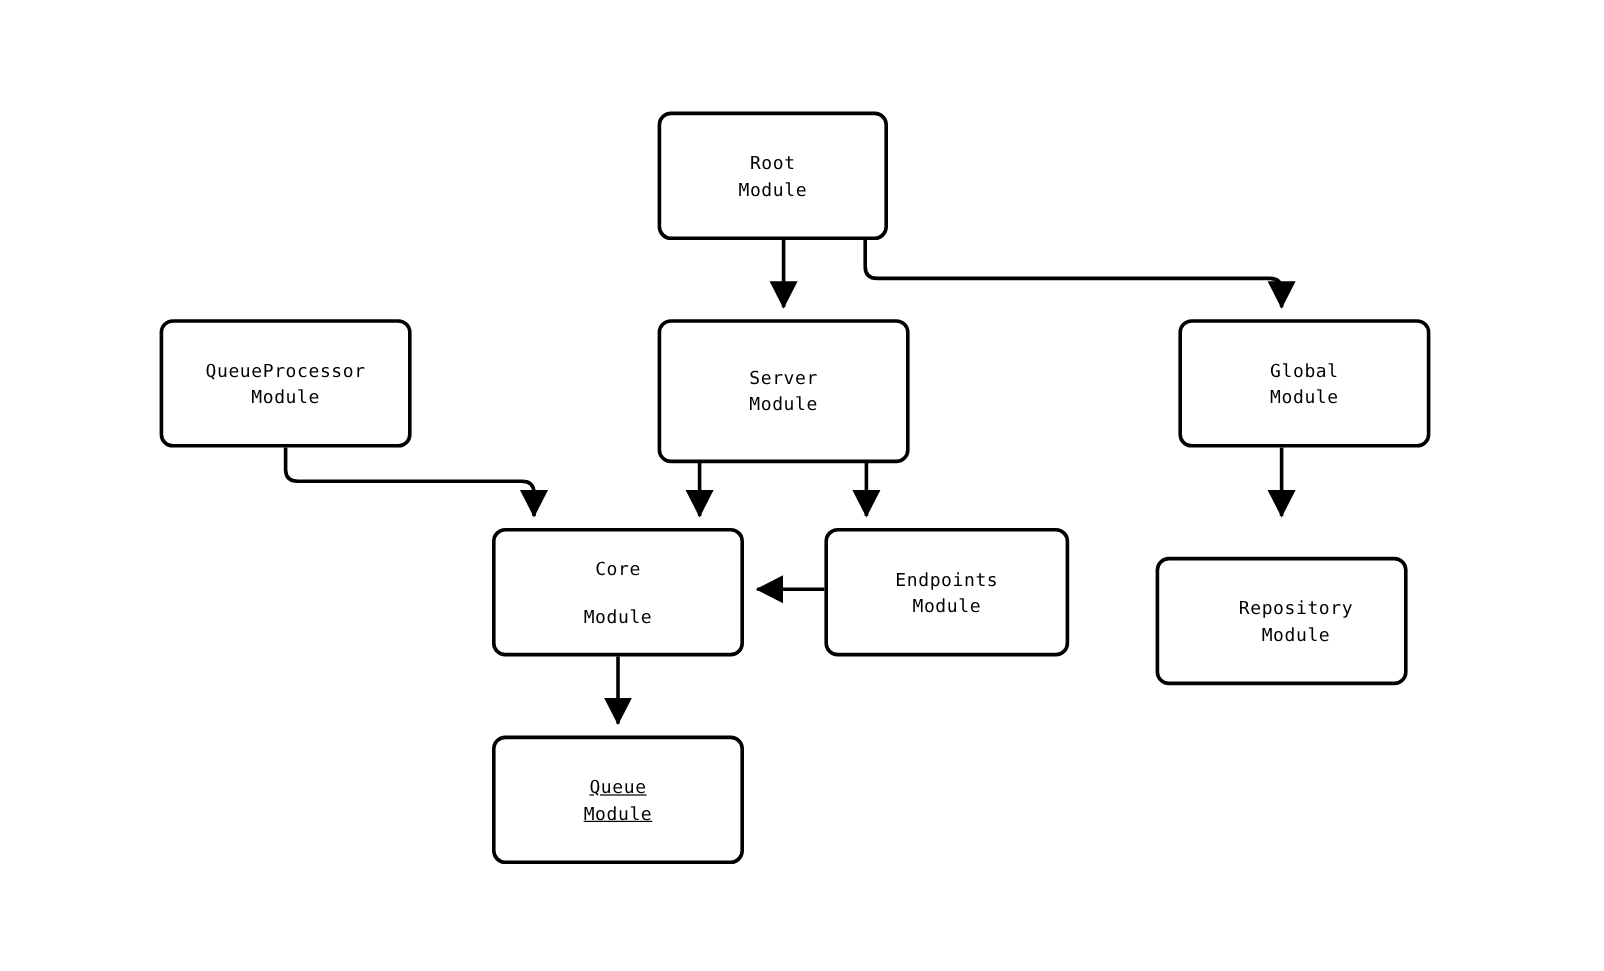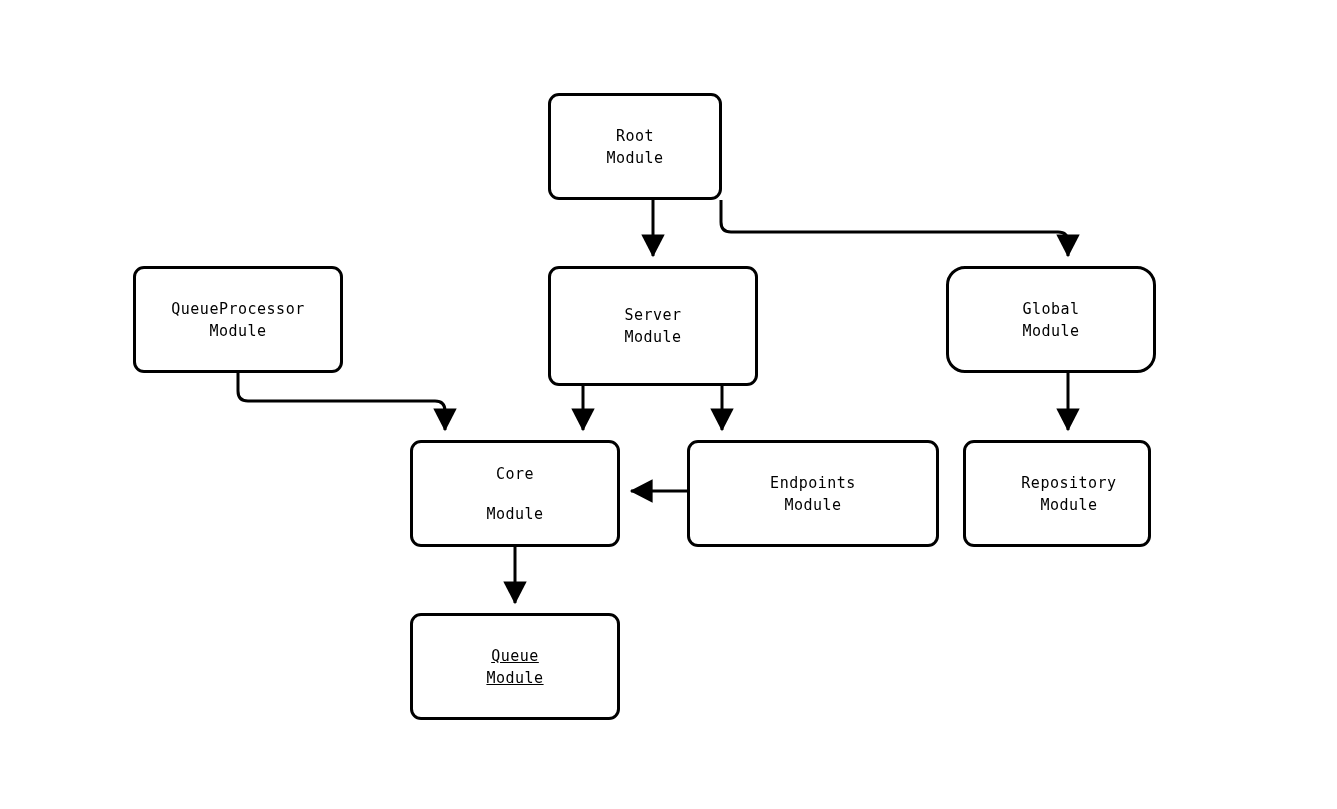--- a/index.html
+++ b/index.html
@@ -70,51 +70,51 @@
       <path d="M 238 373 L 238 391 Q 238 401 248 401 L 435 401 Q 445 401 445 411 L 445 430" marker-end="url(#arrowhead)"></path>
 
       <path d="M 687 491 L 631 491" marker-end="url(#arrowhead)"></path>
 
       <path d="M 515 547 L 515 603" marker-end="url(#arrowhead)"></path>
 
       <path d="M 1068 373 L 1068 430" marker-end="url(#arrowhead)"></path>
     </g>
   </svg>
 
-  <div class="node" style="left:548px; top:93px; width:174px; height:107px;">
+  <div class="node" style="left:548px; top:93px; width:192px; height:107px;">
     <div class="node-label">Root</div>
     <div class="node-label">Module</div>
   </div>
 
   <div class="node" style="left:133px; top:266px; width:210px; height:107px;">
     <div class="node-label">QueueProcessor</div>
     <div class="node-label">Module</div>
   </div>
 
   <div class="node" style="left:548px; top:266px; width:210px; height:120px;">
     <div class="node-label">Server</div>
     <div class="node-label">Module</div>
   </div>
 
-  <div class="node" style="left:946px; top:266px; width:210px; height:107px;border-radius:19px;">
+  <div class="node" style="left:982px; top:266px; width:210px; height:107px;">
     <div class="node-label">Global</div>
     <div class="node-label">Module</div>
   </div>
 
   <div class="node" style="left:410px; top:440px; width:210px; height:107px;gap:18px;">
     <div class="node-label">Core</div>
     <div class="node-label">Module</div>
   </div>
 
-  <div class="node" style="left:687px; top:440px; width:252px; height:107px;">
+  <div class="node" style="left:687px; top:440px; width:204px; height:107px;">
     <div class="node-label">Endpoints</div>
     <div class="node-label">Module</div>
   </div>
 
-  <div class="node" style="left:963px; top:440px; width:188px; height:107px;padding-left:24px;">
+  <div class="node" style="left:963px; top:464px; width:210px; height:107px;padding-left:24px;">
     <div class="node-label">Repository</div>
     <div class="node-label">Module</div>
   </div>
 
   <div class="node" style="left:410px; top:613px; width:210px; height:107px;text-decoration:underline;">
     <div class="node-label">Queue</div>
     <div class="node-label">Module</div>
   </div>
 
 </div>

